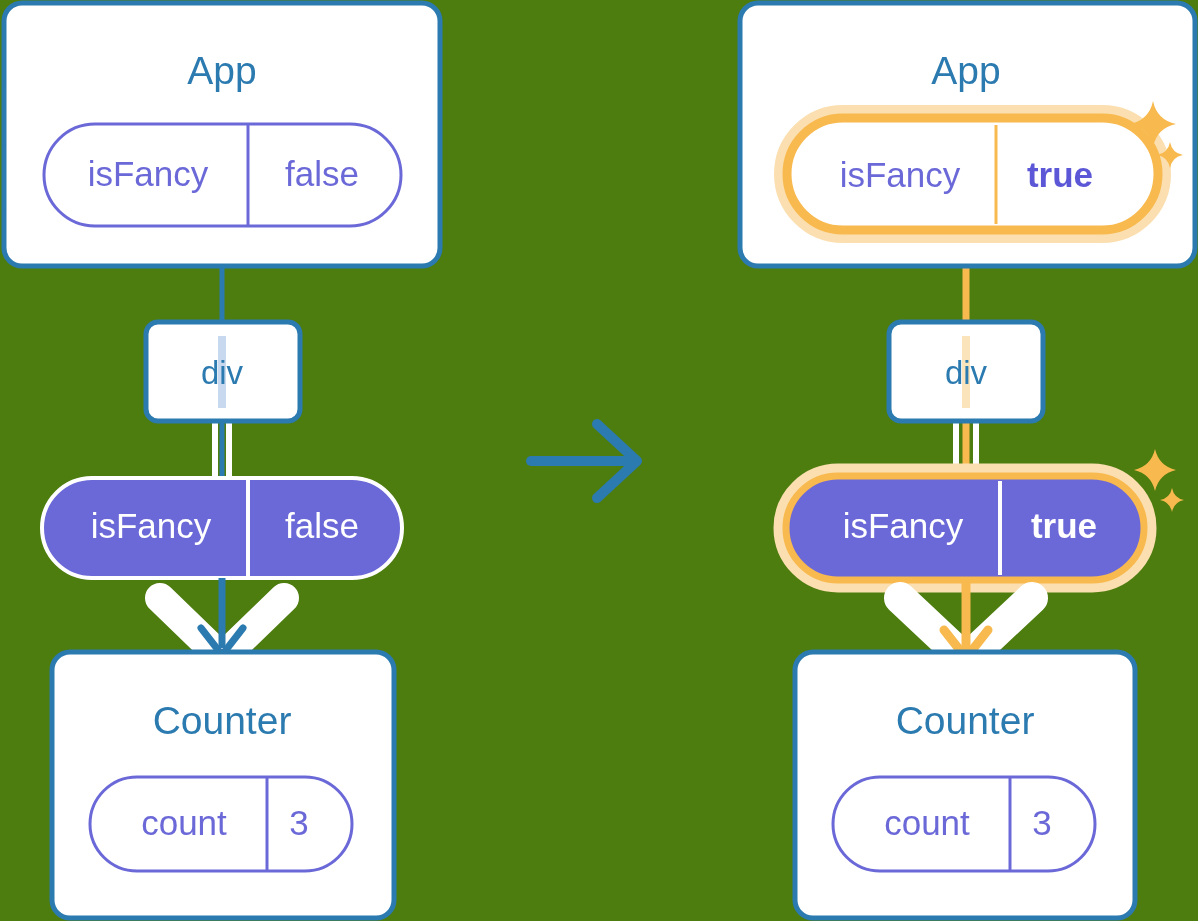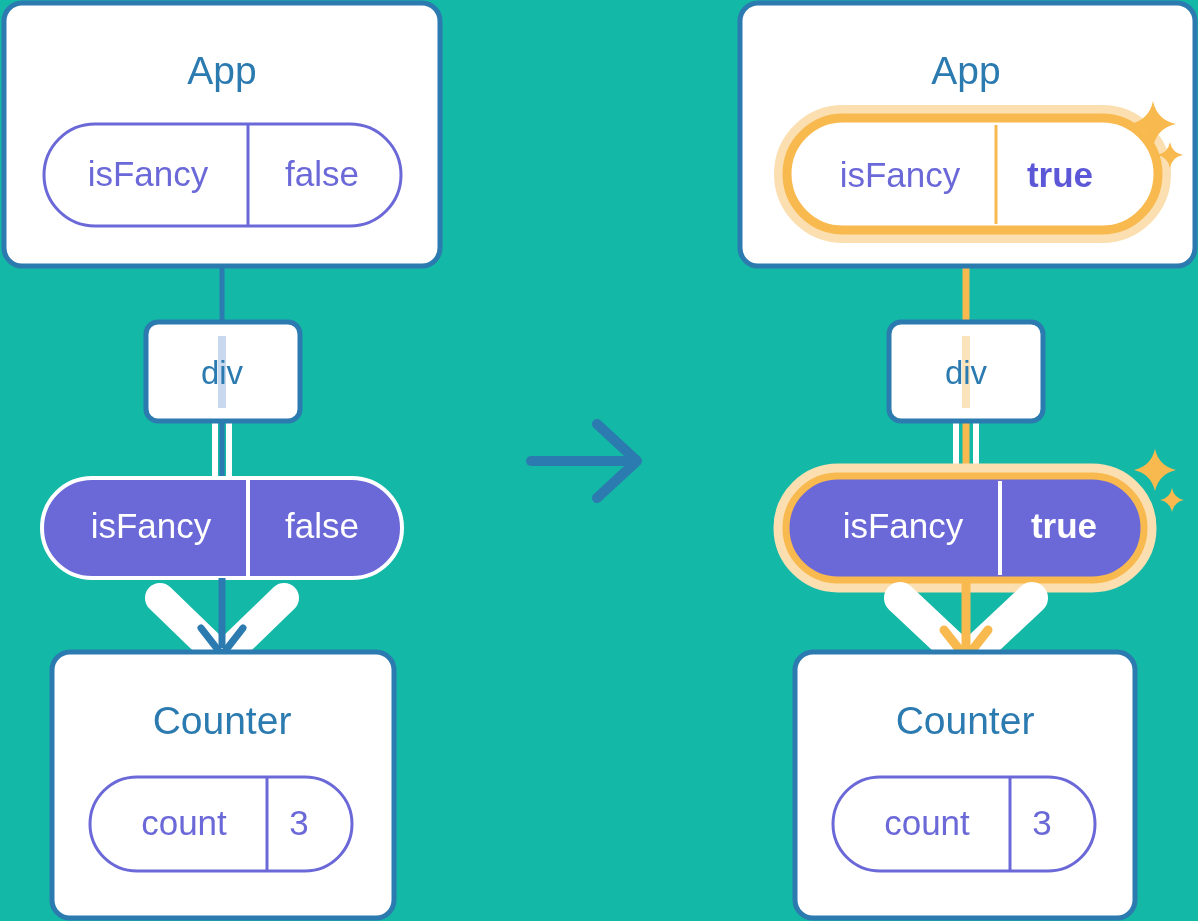--- a/index.html
+++ b/index.html
@@ -7,21 +7,21 @@
     padding: 0;
     background: #4d6670;
   }
   body {
     font-family: "Liberation Sans", sans-serif;
   }
   #stage {
     position: relative;
     width: 1198px;
     height: 921px;
-    background: #14b8a6;
+    background: #4d7c0f;
     overflow: hidden;
   }
   svg.layer {
     position: absolute;
     left: 0;
     top: 0;
     width: 1198px;
     height: 921px;
   }
   .card-title {

